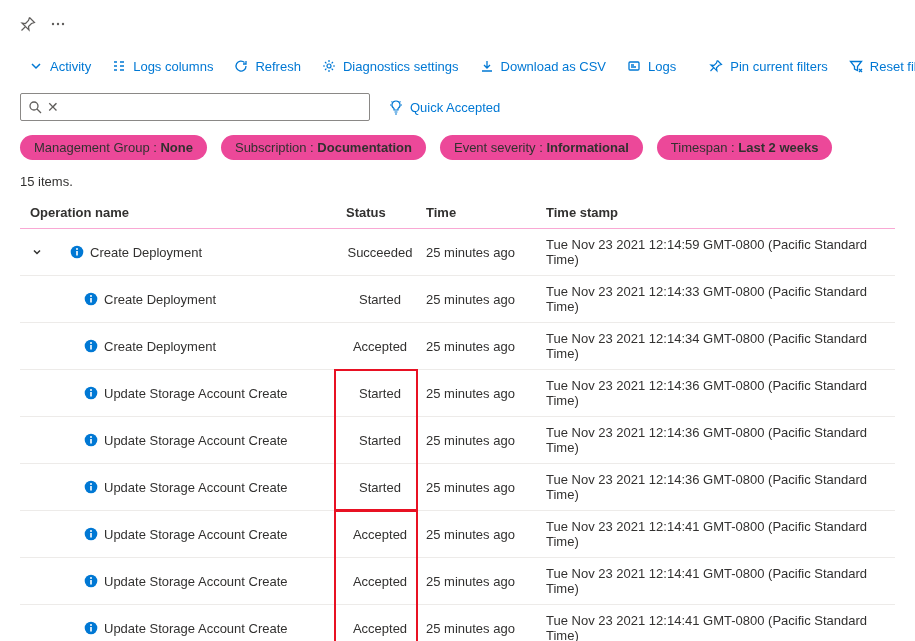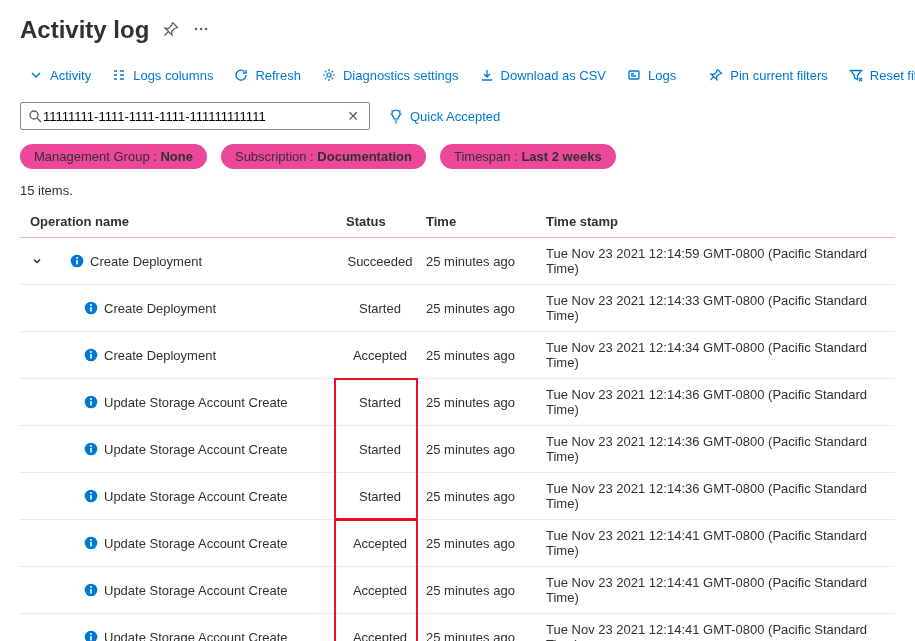--- a/index.html
+++ b/index.html
@@ -51,21 +51,20 @@
     border:2px solid #e81123; pointer-events:none;
   }
   .hl-top .status-cell::before { border-bottom:none; }
   .hl-mid .status-cell::before { border-top:none; border-bottom:none; }
   .hl-bot .status-cell::before { border-top:none; }
 </style>
 </head>
 <body>
 
 <div class="header">
-  <h1 class="title">Activity log</h1>
   <span class="pin-icon">
     <svg width="16" height="16" viewBox="0 0 16 16" fill="none" stroke="currentColor" stroke-width="1.2">
         <path d="M9.5 1.5l5 5-3 1-3 3 .5 3.5L5.5 10.5 1.5 14.5M5.5 10.5 2 7l3.5.5 3-3 1-3"></path>
       </svg>
   </span>
   <span class="more-icon">
     <svg width="16" height="16" viewBox="0 0 16 16" fill="currentColor">
         <circle cx="3" cy="8" r="1.2"></circle>
         <circle cx="8" cy="8" r="1.2"></circle>
         <circle cx="13" cy="8" r="1.2"></circle>
@@ -145,37 +144,37 @@
 </div>
 
 <div class="search-row">
   <div class="searchbox">
     <span class="ico" style="color:#605e5c">
         <svg width="14" height="14" viewBox="0 0 14 14" fill="none" stroke="currentColor" stroke-width="1.3">
           <circle cx="6" cy="6" r="4"></circle>
           <path d="M9 9l4 4"></path>
         </svg>
       </span>
-    <input type="text" value="11111111-1111-1111-1111-111111111111" style="">
     <span class="clear-btn">✕</span>
   </div>
   <span class="quick-insights">
     <span class="ico blue">
         <svg width="16" height="16" viewBox="0 0 16 16" fill="none" stroke="currentColor" stroke-width="1.2">
           <path d="M8 2a4 4 0 0 0-2 7.5V11h4V9.5A4 4 0 0 0 8 2zM6.5 13h3M7 15h2"></path>
           <path d="M2 6h1M13 6h1M3.5 2.5l.7.7M11.8 3.2l.7-.7"></path>
         </svg>
       </span>
     <span>Quick Accepted</span>
   </span>
 </div>
 
 <div class="filters">
   <span class="pill"><span>Management Group : </span><b>None</b></span>
   <span class="pill"><span>Subscription : </span><b>Documentation</b></span>
+  <span class="pill"><span>Event severity : </span><b>Informational</b></span>
   <span class="pill"><span>Timespan : </span><b>Last 2 weeks</b></span>
 </div>
 
 <div class="count">15 items.</div>
 
 <table>
   <thead>
     <tr>
       <th>Operation name</th>
       <th class="col-status">Status</th>

